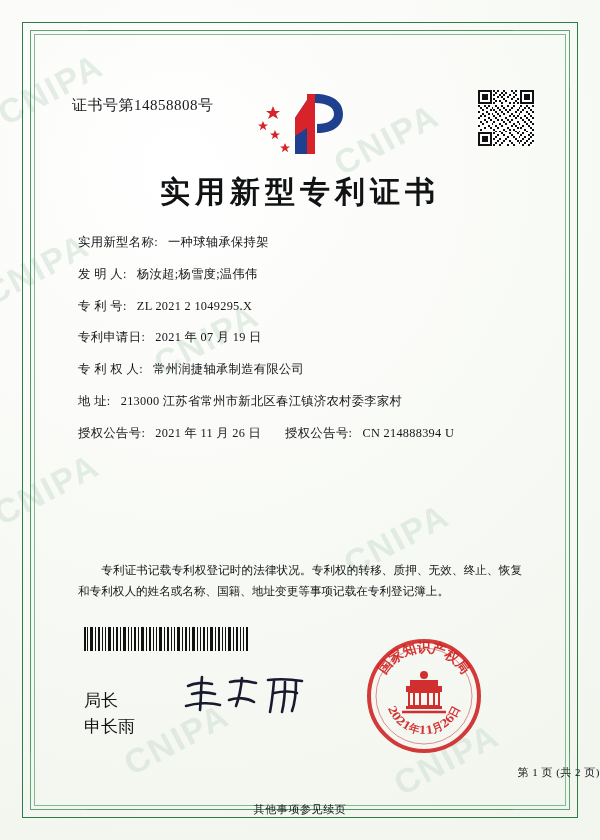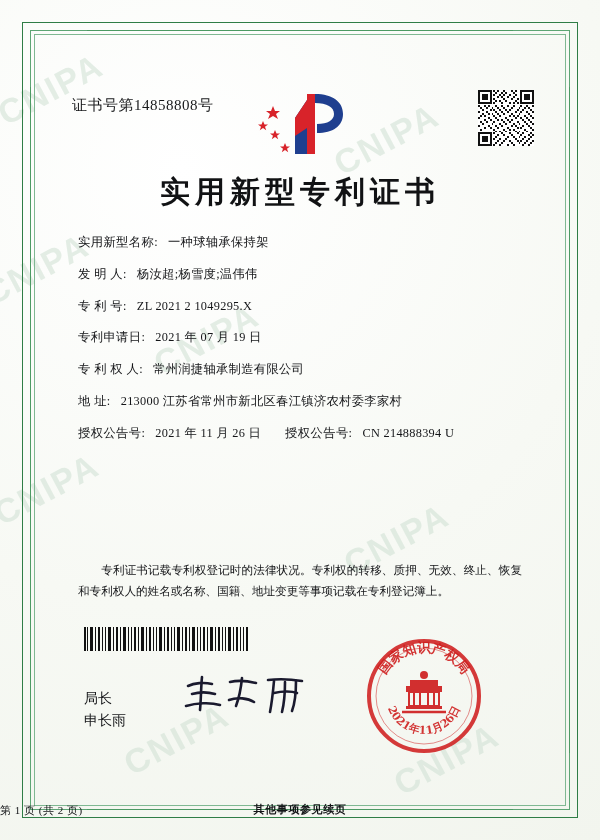--- a/index.html
+++ b/index.html
@@ -199,51 +199,50 @@
     left: 362px;
     top: 634px;
     width: 124px;
     height: 124px;
   }
 
   .signer {
     position: absolute;
     left: 84px;
     top: 688px;
-    font-size: 14px;
+    font-size: 17px;
     color: #141518;
     line-height: 1.55;
   }
   .signature {
     position: absolute;
     left: 182px;
     top: 672px;
     width: 130px;
     height: 46px;
   }
 
   .page-no {
     position: absolute;
     left: 0; right: 0;
-    top: 803px;
-    text-align: left;
+    top: 765px;
+    text-align: right;
     font-size: 11px;
     color: #141518;
     letter-spacing: .5px;
   }
 
   .footnote {
     position: absolute;
     left: 0; right: 0;
     top: 802px;
     text-align: center;
     font-size: 11px;
     color: #141518;
     letter-spacing: .6px;
-    font-weight: bold;
   }
 </style>
 </head>
 <body>
 
 <div class="page">
   <div class="paper-tint"></div>
 
   <div class="watermark wm1">CNIPA</div>
   <div class="watermark wm2">CNIPA</div>

